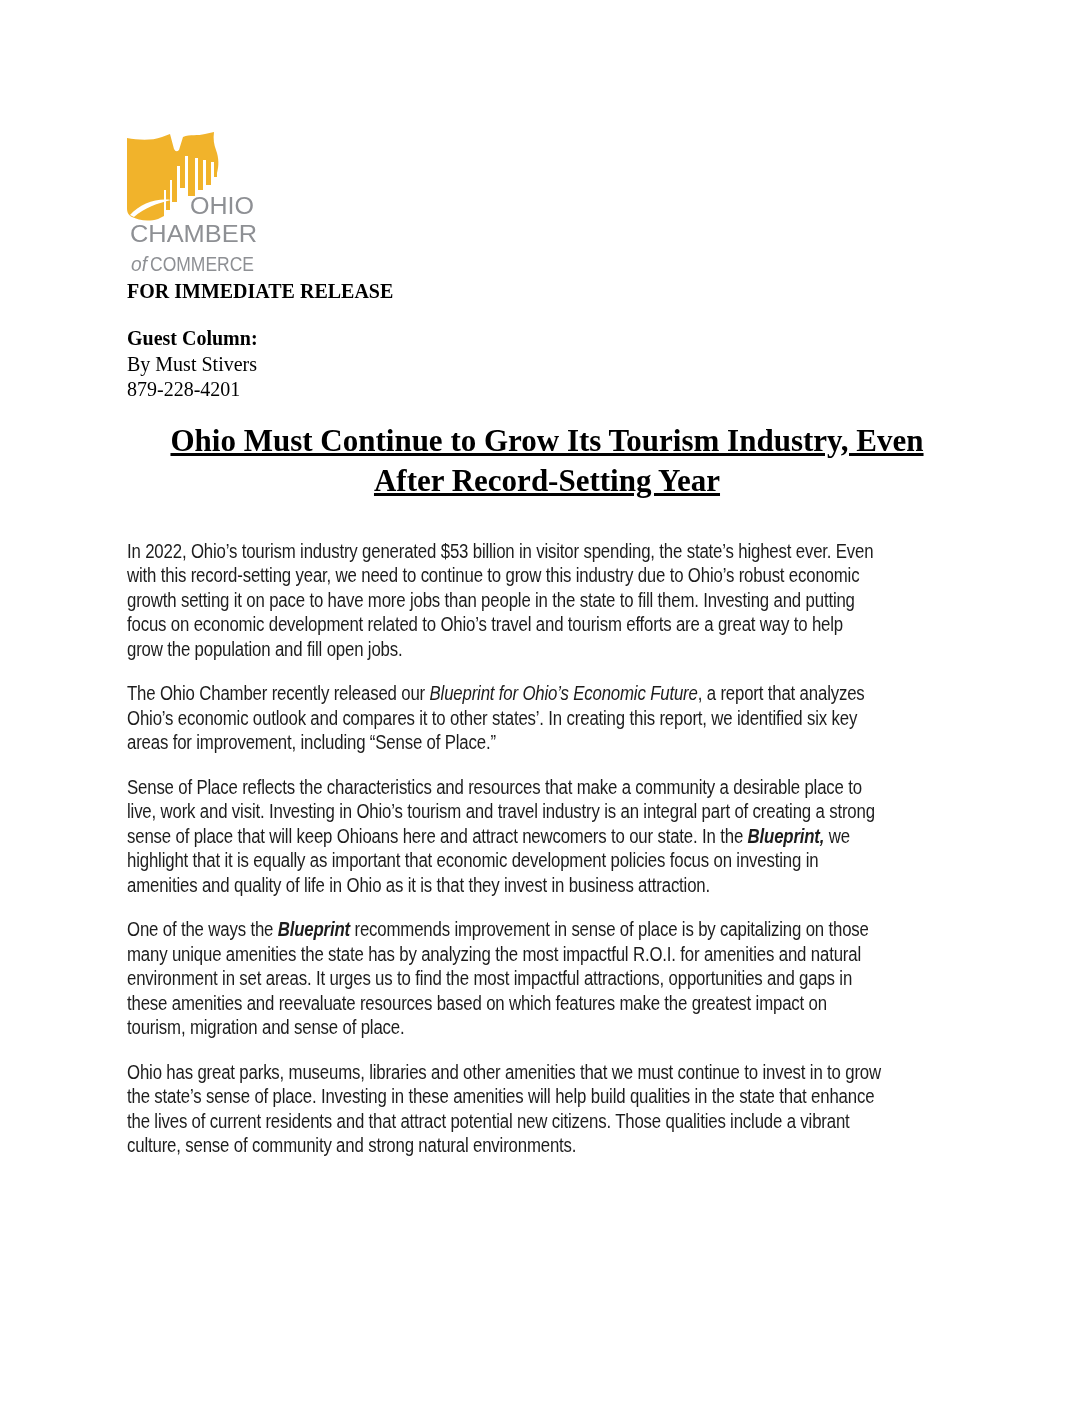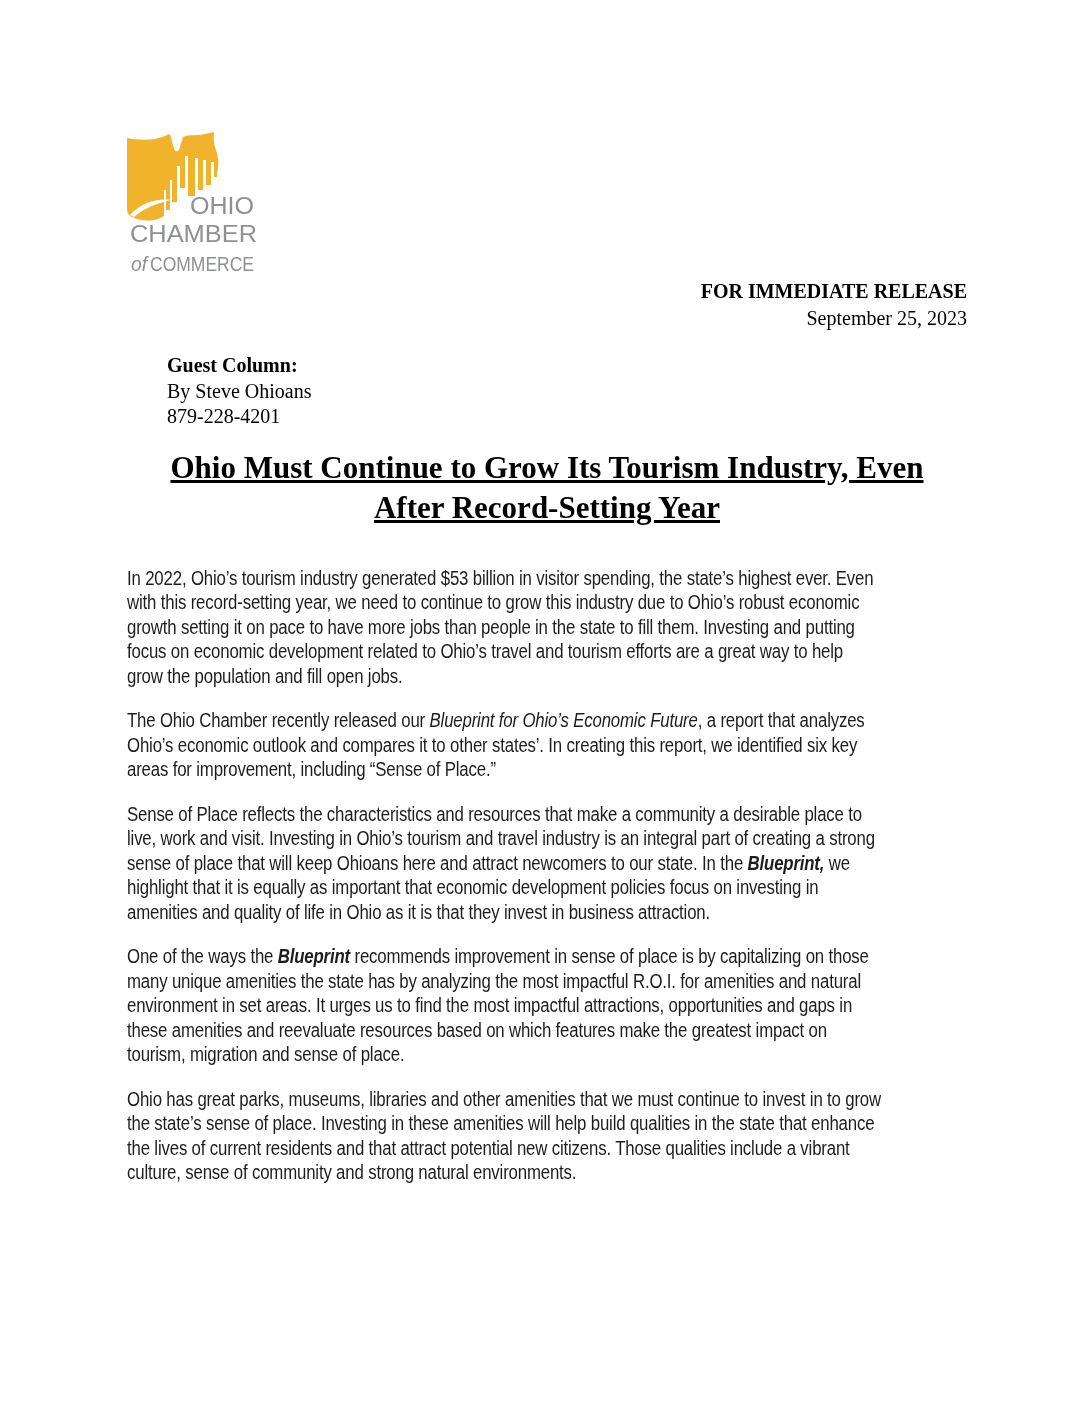--- a/index.html
+++ b/index.html
@@ -12,23 +12,23 @@
     font-family:"Liberation Serif", serif;
     color:#000;
     overflow:hidden;
   }
   
   .logo { width:135px; height:150px; margin-left:-3px;text-decoration:underline; }
   .logo svg { display:block; }
   .logo-text { font-family:"Liberation Sans", sans-serif; font-weight:400; }
   .logo-text-of { font-family:"Liberation Sans", sans-serif; font-style:italic; }
   
-  .release { margin-top:-2px; font:700 20px/27px "Liberation Serif", serif;text-align:right; }
+  .release { margin-top:-2px; font:700 20px/27px "Liberation Serif", serif; }
   .release-date { font-weight:400; }
-  .byline { margin-top:21px; font:400 20px/25.5px "Liberation Serif", serif;margin-left:40px; }
+  .byline { margin-top:21px; font:400 20px/25.5px "Liberation Serif", serif; }
   .byline-heading { font-weight:700; }
   
   .headline {
     margin:18px 0 0 0;
     font:700 31px/40px "Liberation Serif", serif;
     text-align:center;
     color:#000;
     text-decoration:underline;
   }
   
@@ -56,26 +56,25 @@
       <path fill="#ffffff" d="M6,85 C16,74 32,68 47,70 C34,73 20,78 10,87 Z"></path>
       <text class="logo-text" x="66" y="84" font-size="23" textLength="64" lengthAdjust="spacingAndGlyphs" fill="#8E9094">OHIO</text>
       <text class="logo-text" x="6" y="112" font-size="24" textLength="127" lengthAdjust="spacingAndGlyphs" fill="#8E9094">CHAMBER</text>
       <text class="logo-text-of" x="7" y="141" font-size="20" textLength="16" lengthAdjust="spacingAndGlyphs" fill="#8E9094">of</text>
       <text class="logo-text" x="26" y="141" font-size="20" textLength="104" lengthAdjust="spacingAndGlyphs" fill="#8E9094">COMMERCE</text>
     </svg>
   </div>
 
   <div class="release">
     <div class="release-label">FOR IMMEDIATE RELEASE</div>
-    <div class="release-date">September 25, 2023</div>
   </div>
 
   <div class="byline">
     <div class="byline-heading">Guest Column:</div>
-    <div>By Steve Ohioans</div>
+    <div>By Must Stivers</div>
     <div>879-228-4201</div>
   </div>
 
   <h1 class="headline">
       <div>Ohio Must Continue to Grow Its Tourism Industry, Even</div>
       <div>After Record-Setting Year</div>
     </h1>
 
   <div class="bodycopy">
     <p class="bp"><span>In 2022, Ohio’s tourism industry generated $53 billion in visitor spending, the state’s highest ever. Even

